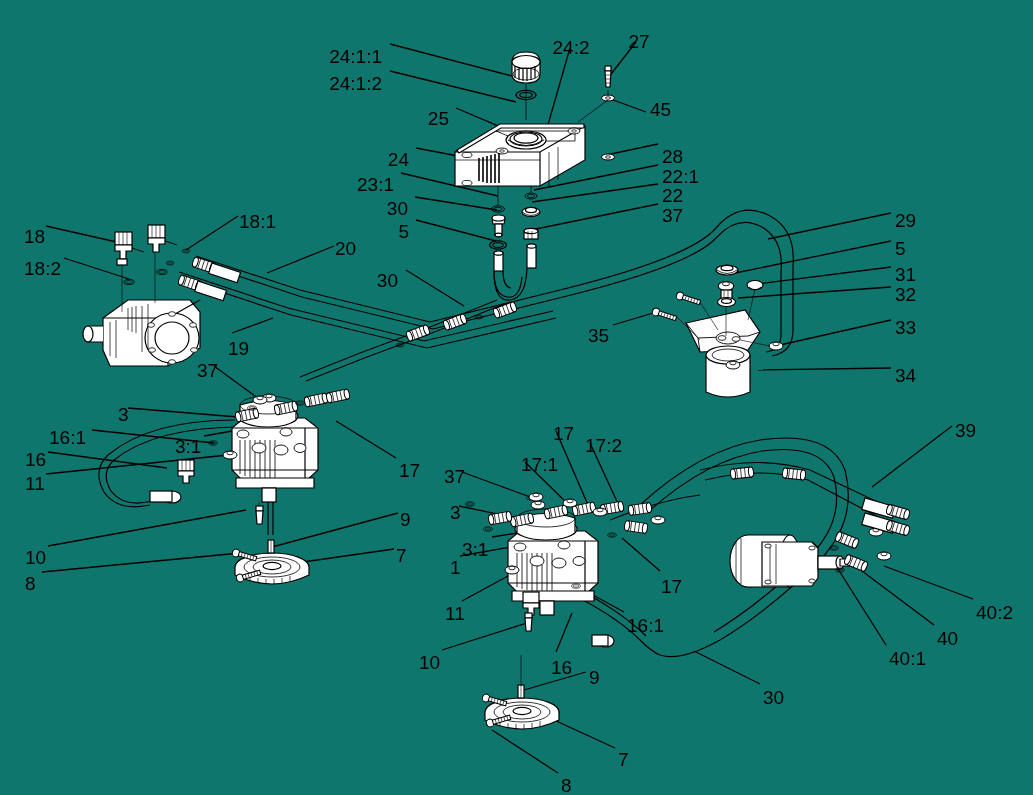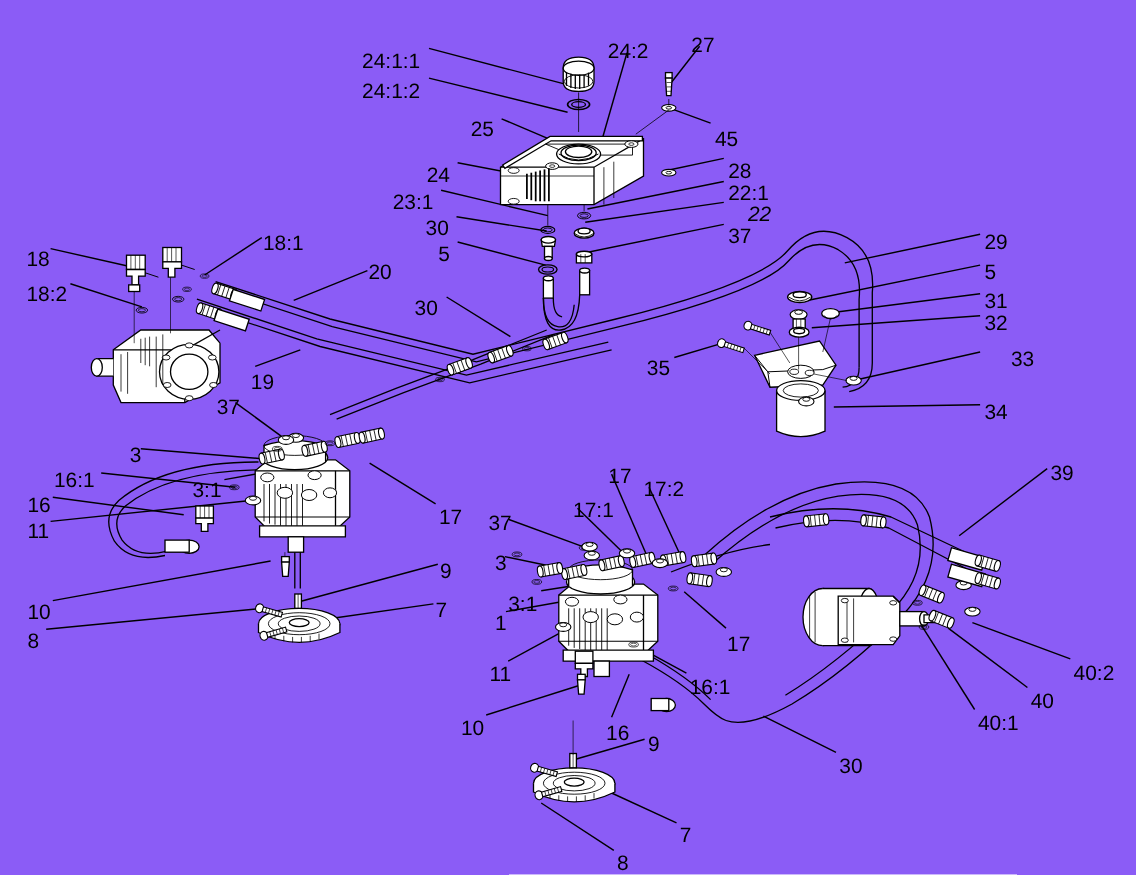--- a/index.html
+++ b/index.html
@@ -1,17 +1,17 @@
 <!DOCTYPE html>
 <html><head>
 <meta charset="utf-8">
 <style>
   html,body{margin:0;padding:0;background:#ffffff;}
   body{width:1033px;height:795px;overflow:hidden;font-family:"Liberation Sans",sans-serif;}
-  #stage{position:relative;width:1033px;height:795px;background:#8b5cf6;}
+  #stage{position:relative;width:1033px;height:795px;background:#0f766e;}
   #art{position:absolute;left:0;top:0;width:1033px;height:795px;}
   .lbl{position:absolute;font-family:"Liberation Sans",sans-serif;font-size:19px;color:#000;
        line-height:19px;white-space:nowrap;}
   .lbl.r{transform:translateX(-100%);}
   .lbl.c{transform:translateX(-50%);}
 </style>
 </head>
 <body>
 
 <div id="stage">
@@ -557,29 +557,29 @@
       <use href="#fitting" transform="translate(794,474) rotate(6)"></use>
     </g>
   </svg>
 
   <div id="labels">
       <div class="lbl r" style="left: 382px; top: 47px;">24:1:1</div>
       <div class="lbl r" style="left: 382px; top: 74px;">24:1:2</div>
       <div class="lbl c" style="left: 571px; top: 38px;">24:2</div>
       <div class="lbl c" style="left: 639px; top: 32px;">27</div>
       <div class="lbl r" style="left: 449px; top: 109px;">25</div>
-      <div class="lbl" style="left: 650px; top: 118px;">45</div>
+      <div class="lbl" style="left: 650px; top: 100px;">45</div>
       <div class="lbl r" style="left: 409px; top: 150px;">24</div>
       <div class="lbl r" style="left: 394px; top: 175px; text-align: center;">23:1</div>
       <div class="lbl r" style="left: 408px; top: 199px;">30</div>
       <div class="lbl r" style="left: 409px; top: 222px;">5</div>
       <div class="lbl r" style="left: 398px; top: 271px;">30</div>
       <div class="lbl" style="left: 662px; top: 147px;">28</div>
       <div class="lbl" style="left: 662px; top: 167px; text-align: center;">22:1</div>
-      <div class="lbl" style="left: 680px; top: 186px; font-style: italic;">22</div>
+      <div class="lbl" style="left: 662px; top: 186px;">22</div>
       <div class="lbl" style="left: 662px; top: 206px;">37</div>
       <div class="lbl" style="left: 24px; top: 227px;">18</div>
       <div class="lbl" style="left: 24px; top: 259px;">18:2</div>
       <div class="lbl" style="left: 239px; top: 212px;">18:1</div>
       <div class="lbl" style="left: 335px; top: 239px;">20</div>
       <div class="lbl" style="left: 228px; top: 339px;">19</div>
       <div class="lbl" style="left: 197px; top: 361px;">37</div>
       <div class="lbl" style="left: 118px; top: 405px;">3</div>
       <div class="lbl" style="left: 49px; top: 428px;">16:1</div>
       <div class="lbl" style="left: 175px; top: 437px;">3:1</div>
@@ -587,21 +587,21 @@
       <div class="lbl" style="left: 25px; top: 474px;">11</div>
       <div class="lbl" style="left: 399px; top: 461px;">17</div>
       <div class="lbl" style="left: 25px; top: 548px;">10</div>
       <div class="lbl" style="left: 25px; top: 574px;">8</div>
       <div class="lbl" style="left: 400px; top: 510px;">9</div>
       <div class="lbl" style="left: 396px; top: 546px;">7</div>
       <div class="lbl" style="left: 895px; top: 211px;">29</div>
       <div class="lbl" style="left: 895px; top: 239px;">5</div>
       <div class="lbl" style="left: 895px; top: 265px;">31</div>
       <div class="lbl" style="left: 895px; top: 285px;">32</div>
-      <div class="lbl" style="left: 895px; top: 318px; margin-left: 24px;">33</div>
+      <div class="lbl" style="left: 895px; top: 318px;">33</div>
       <div class="lbl" style="left: 895px; top: 366px;">34</div>
       <div class="lbl" style="left: 588px; top: 326px;">35</div>
       <div class="lbl" style="left: 955px; top: 421px;">39</div>
       <div class="lbl" style="left: 444px; top: 467px;">37</div>
       <div class="lbl" style="left: 450px; top: 503px;">3</div>
       <div class="lbl" style="left: 521px; top: 455px;">17:1</div>
       <div class="lbl" style="left: 553px; top: 424px;">17</div>
       <div class="lbl" style="left: 585px; top: 436px;">17:2</div>
       <div class="lbl" style="left: 462px; top: 540px;">3:1</div>
       <div class="lbl" style="left: 450px; top: 558px;">1</div>

